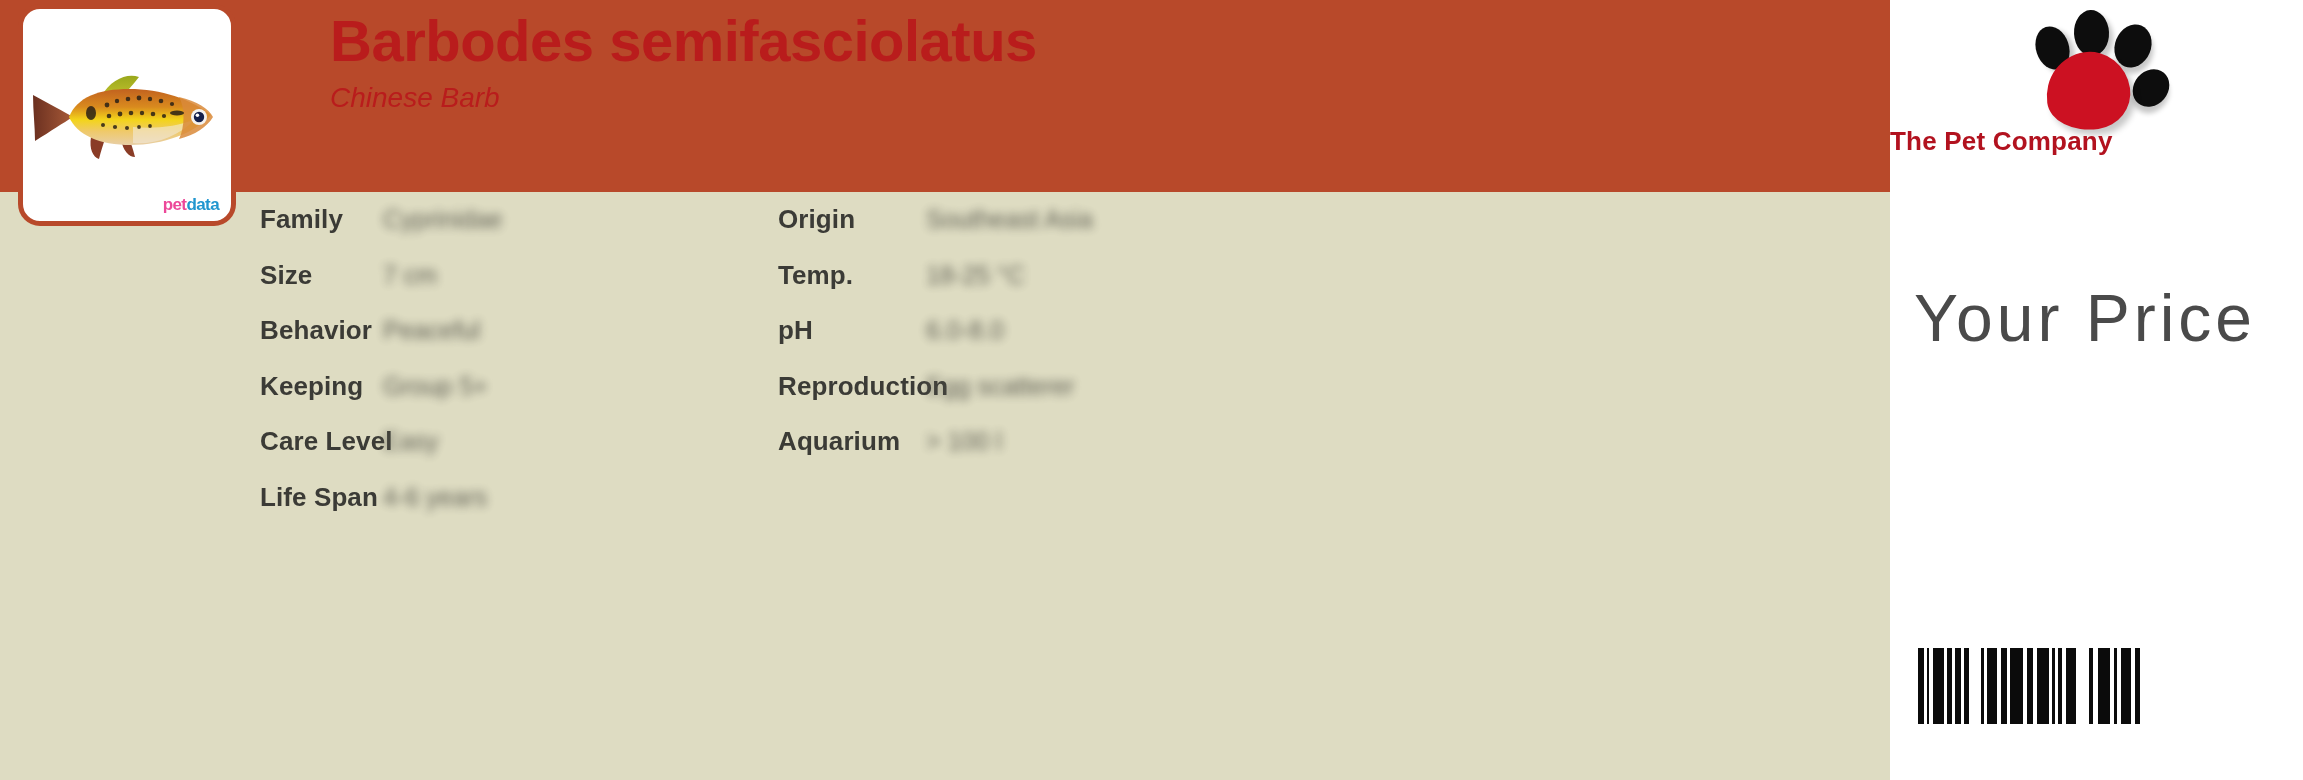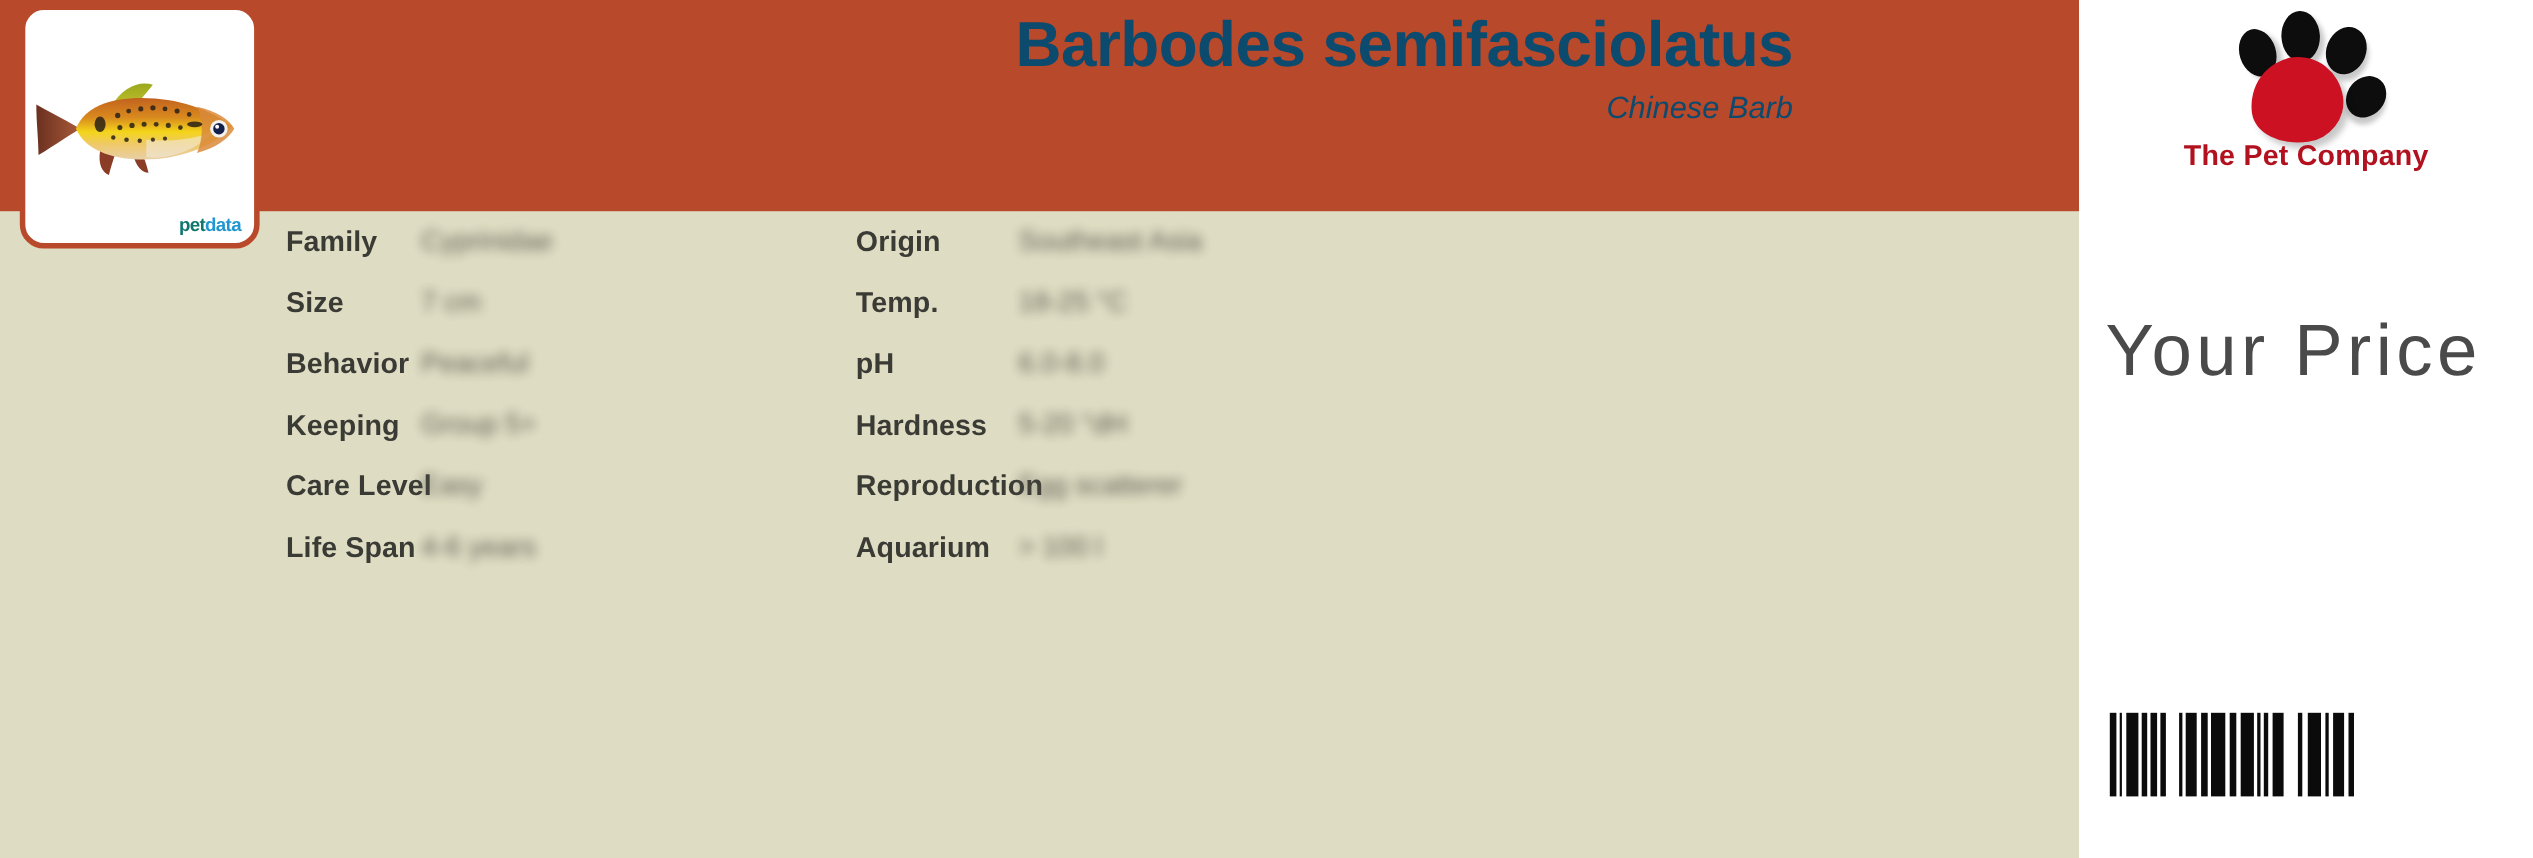--- a/index.html
+++ b/index.html
@@ -36,22 +36,22 @@
     width: 1890px;
     height: 192px;
     background: #b8492a;
   }
 
   .title-block {
     position: absolute;
     left: 330px;
     top: 8px;
     width: 1300px;
-    text-align: right;
-    color: #0c4a6e;
+    text-align: left;
+    color: #b91c1c;
   }
   .species-name {
     font-family: "Liberation Sans Narrow", "Liberation Sans", sans-serif;
     font-size: 58px;
     font-weight: bold;
     line-height: 1.15;
     letter-spacing: -0.5px;
     white-space: nowrap;
   }
   .common-name {
@@ -87,21 +87,21 @@
   }
   .watermark {
     position: absolute;
     right: 12px;
     bottom: 8px;
     font-size: 17px;
     font-weight: bold;
     letter-spacing: -0.6px;
     line-height: 1;
   }
-  .wm-pet { color: #0f766e; }
+  .wm-pet { color: #ec4899; }
   .wm-data { color: #2196cf; }
 
   
   .spec-grid {
     position: absolute;
     left: 0;
     top: 192px;
     width: 1890px;
     height: 684px;
   }
@@ -178,21 +178,21 @@
     background: #cc1122;
     border-radius: 52% 48% 44% 56% / 58% 54% 46% 42%;
     box-shadow: 4px 6px 6px rgba(0,0,0,0.22);
     transform: rotate(-8deg);
   }
   .brand-name {
     position: absolute;
     left: 0;
     top: 120px;
     width: 413px;
-    text-align: center;
+    text-align: left;
     color: #b2121f;
     font-size: 26px;
     font-weight: bold;
     letter-spacing: 0.2px;
   }
 
   .your-price {
     position: absolute;
     left: 24px;
     top: 280px;
@@ -334,24 +334,20 @@
           </div>
           <div class="spec-row">
             <span class="spec-label">Temp.</span>
             <span class="spec-value">18-25 °C</span>
           </div>
           <div class="spec-row">
             <span class="spec-label">pH</span>
             <span class="spec-value">6.0-8.0</span>
           </div>
           <div class="spec-row">
-            <span class="spec-label">Hardness</span>
-            <span class="spec-value">5-20 °dH</span>
-          </div>
-          <div class="spec-row">
             <span class="spec-label">Reproduction</span>
             <span class="spec-value">Egg scatterer</span>
           </div>
           <div class="spec-row">
             <span class="spec-label">Aquarium</span>
             <span class="spec-value">&gt; 100 l</span>
           </div>
         </div>
     </div>
 

